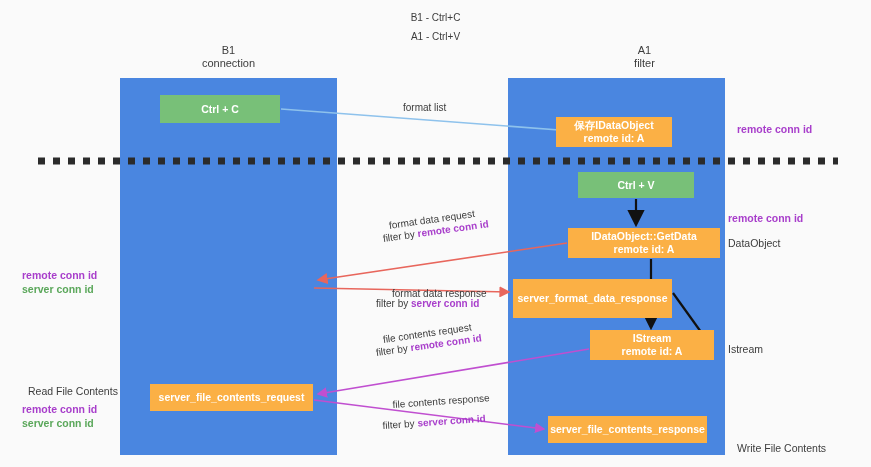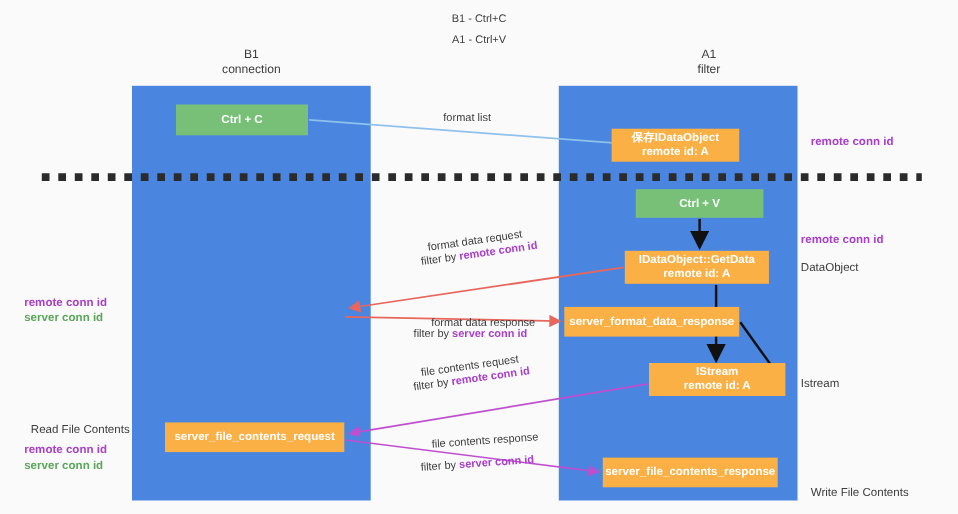--- a/index.html
+++ b/index.html
@@ -40,23 +40,23 @@
     box-sizing:border-box;
     font-weight:bold;
   }
   .box.green{background:#78c078;}
   .box.orange{background:#fbb045;}
   .box .ln{display:block;white-space:nowrap;}
 
   #box-ctrlc{left:160px;top:95px;width:120px;height:28px;}
   #box-idataobject{left:544px;top:117px;width:116px;height:30px;margin-left:12px;}
   #box-ctrlv{left:578px;top:172px;width:116px;height:26px;}
-  #box-getdata{left:568px;top:228px;width:131px;height:30px;}
+  #box-getdata{left:568px;top:228px;width:152px;height:30px;}
   #box-sfdreq{left:150px;top:268px;width:163px;height:27px;}
-  #box-sfdres{left:513px;top:279px;width:159px;height:27px;}
+  #box-sfdres{left:513px;top:279px;width:159px;height:39px;}
   #box-istream{left:590px;top:330px;width:124px;height:30px;}
   #box-sfcreq{left:150px;top:384px;width:163px;height:27px;}
   #box-sfcres{left:548px;top:416px;width:159px;height:27px;}
 
   
   .ann{position:absolute;font-size:10.5px;line-height:14px;white-space:nowrap;}
   .ann.plain{color:#3c3c3c;}
   .purple{color:#a83ecb;font-weight:bold;}
   .green-t{color:#5aa75a;font-weight:bold;}
 

